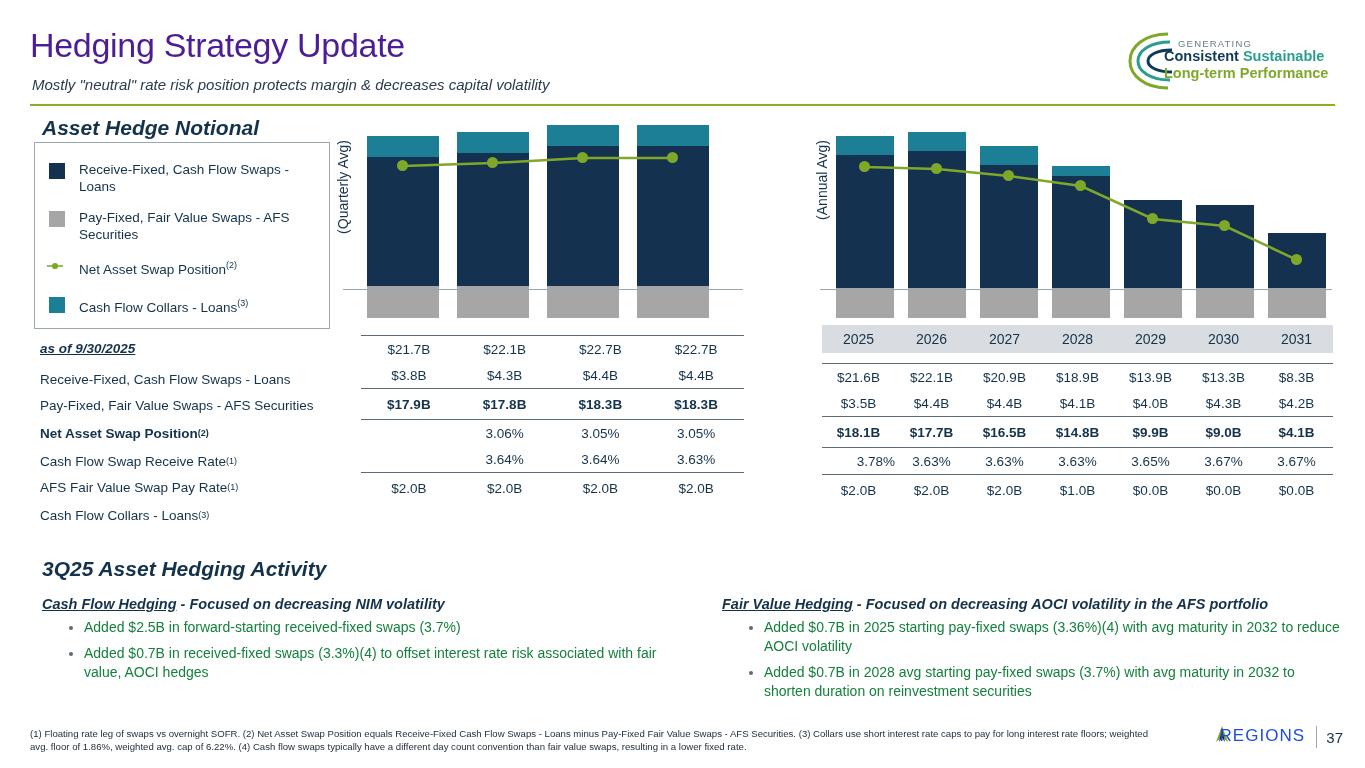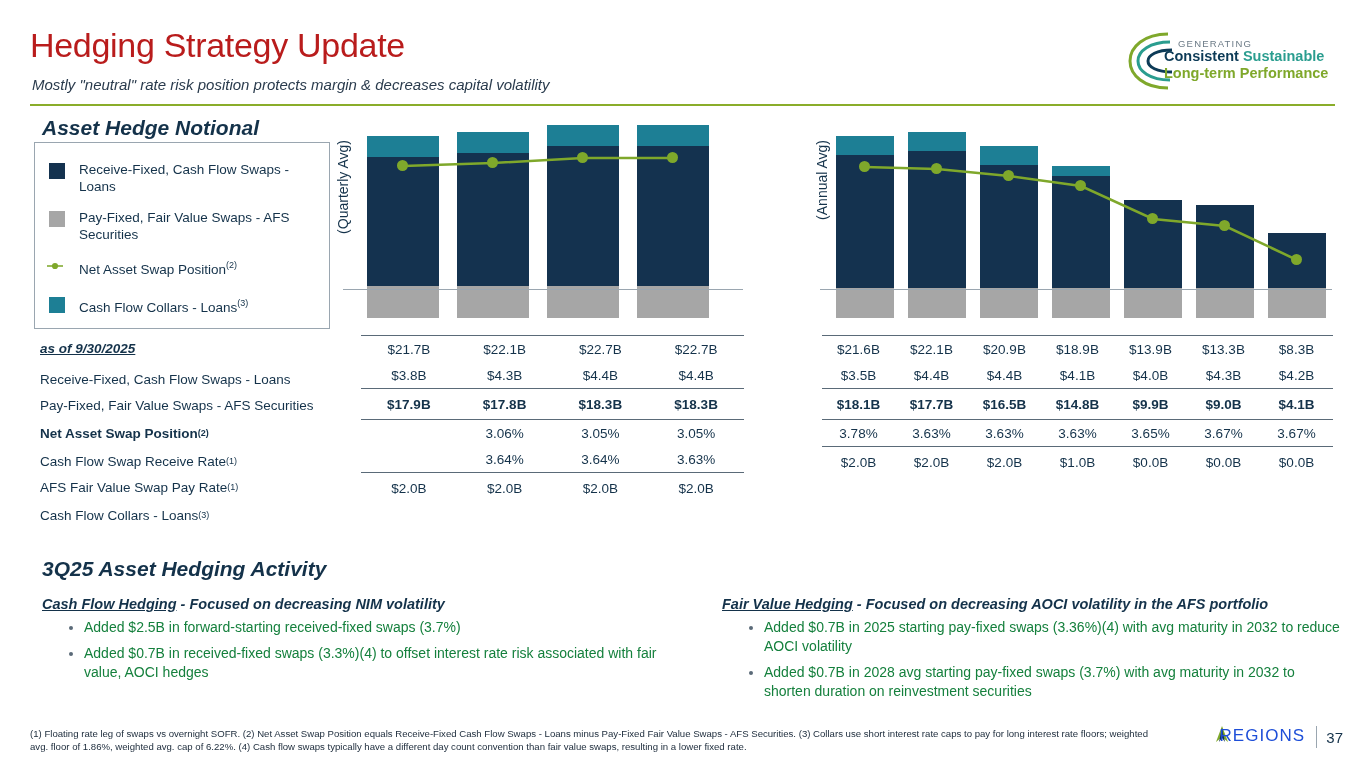--- a/index.html
+++ b/index.html
@@ -6,21 +6,21 @@
   html, body { margin:0; padding:0; }
   body {
     width:1365px; height:768px;
     font-family:"Liberation Sans", sans-serif;
     color:#1b2a3a; background:#ffffff;
     position:relative; overflow:hidden;
   }
   
   .title {
     position:absolute; left:30px; top:26px;
-    font-size:34px; font-weight:400; color:#b91c1c; letter-spacing:-0.3px;
+    font-size:34px; font-weight:400; color:#4c1d95; letter-spacing:-0.3px;
   }
   .subtitle {
     position:absolute; left:32px; top:76px;
     font-size:15px; font-style:italic; color:#2a3b4d;
   }
   .header-rule {
     position:absolute; left:30px; top:104px; width:1305px; height:2px;
     background:#8aad2a;
   }
   
@@ -283,20 +283,29 @@
   <div class="rule"></div>
   <div class="row" style="height:30px;">
     <div class="cell" style="width:95.75px;">$2.0B</div>
     <div class="cell" style="width:95.75px;">$2.0B</div>
     <div class="cell" style="width:95.75px;">$2.0B</div>
     <div class="cell" style="width:95.75px;">$2.0B</div>
   </div>
 </div>
 
 <div class="tbl" style="left:822px; top:325px; width:511px;">
+  <div class="hdr-row">
+    <div style="width:73px;">2025</div>
+    <div style="width:73px;">2026</div>
+    <div style="width:73px;">2027</div>
+    <div style="width:73px;">2028</div>
+    <div style="width:73px;">2029</div>
+    <div style="width:73px;">2030</div>
+    <div style="width:73px;">2031</div>
+  </div>
   <div class="rule" style="margin-top:10px;"></div>
   <div class="row" style="height:26px;">
     <div class="cell" style="width:73px;">$21.6B</div>
     <div class="cell" style="width:73px;">$22.1B</div>
     <div class="cell" style="width:73px;">$20.9B</div>
     <div class="cell" style="width:73px;">$18.9B</div>
     <div class="cell" style="width:73px;">$13.9B</div>
     <div class="cell" style="width:73px;">$13.3B</div>
     <div class="cell" style="width:73px;">$8.3B</div>
   </div>
@@ -314,21 +323,21 @@
     <div class="cell" style="width:73px;">$18.1B</div>
     <div class="cell" style="width:73px;">$17.7B</div>
     <div class="cell" style="width:73px;">$16.5B</div>
     <div class="cell" style="width:73px;">$14.8B</div>
     <div class="cell" style="width:73px;">$9.9B</div>
     <div class="cell" style="width:73px;">$9.0B</div>
     <div class="cell" style="width:73px;">$4.1B</div>
   </div>
   <div class="rule"></div>
   <div class="row" style="height:26px;">
-    <div class="cell" style="width:73px;">3.78%</div>
+    <div class="cell" style="width:73px;text-align:right;">3.78%</div>
     <div class="cell" style="width:73px;">3.63%</div>
     <div class="cell" style="width:73px;">3.63%</div>
     <div class="cell" style="width:73px;">3.63%</div>
     <div class="cell" style="width:73px;">3.65%</div>
     <div class="cell" style="width:73px;">3.67%</div>
     <div class="cell" style="width:73px;">3.67%</div>
   </div>
   <div class="rule"></div>
   <div class="row" style="height:30px;">
     <div class="cell" style="width:73px;">$2.0B</div>

